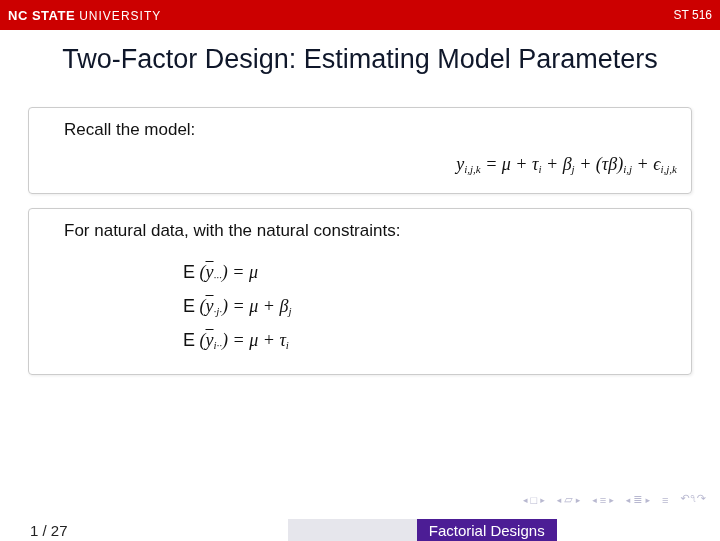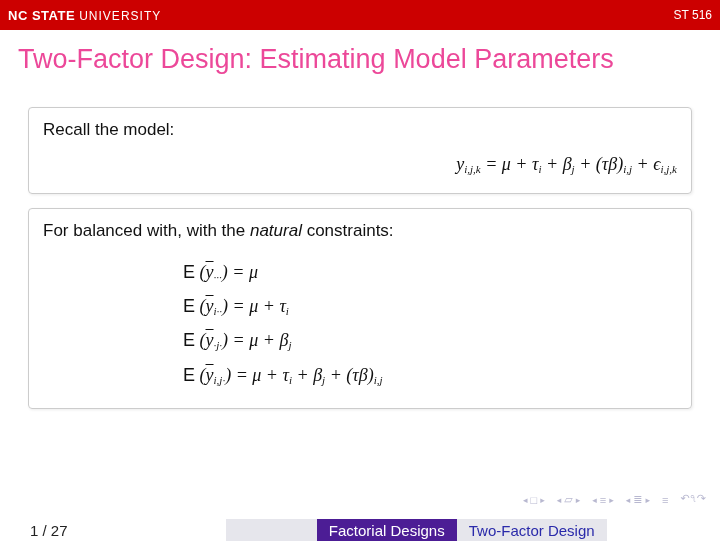--- a/index.html
+++ b/index.html
@@ -28,57 +28,58 @@
   }
   .logo .state { font-weight: 900; }
   .logo .univ { font-weight: 300; letter-spacing: 1px; font-size: 12px; }
   .header-right {
     text-align: right;
     color: #ffffff;
     font-size: 12px;
     line-height: 1.2;
   }
   .title {
-    color: #ec4899;
+    color: #0f172a;
     font-size: 27px;
     font-weight: 400;
     padding: 14px 18px 6px 18px;
     font-family: "Helvetica Neue", Helvetica, Arial, sans-serif;
+    text-align: center;
   }
   .content {
     padding: 26px 28px 0 28px;
   }
   .block {
     border: 1px solid #cccccc;
     border-radius: 4px;
     padding: 12px 14px 16px 14px;
     margin-bottom: 14px;
     box-shadow: 1px 1px 3px rgba(0,0,0,0.08);
     font-size: 17px;
     color: #111;
   }
-  .intro { margin-bottom: 14px; }
+  .intro { margin-bottom: 14px; margin-left: 21px; }
   .eq-center {
     text-align: right;
     font-family: "Times New Roman", serif;
     font-style: italic;
     font-size: 18px;
     margin: 4px 0 2px 0;
   }
   .eq-left-group {
     margin-left: 140px;
     font-family: "Times New Roman", serif;
     font-style: italic;
     font-size: 18px;
     line-height: 1.9;
   }
   .sub { font-size: 11px; vertical-align: -3px; font-style: italic; }
   .rm { font-style: normal; font-family: "Helvetica", Arial, sans-serif; }
   .bar { text-decoration: overline; text-decoration-thickness: 1px; }
-  .natural { font-style: italic; }
+  .natural { }
 
   .nav-symbols {
     position: absolute;
     right: 14px;
     bottom: 32px;
     font-size: 11px;
     color: #b8b8d0;
     letter-spacing: 2px;
     display: flex;
     gap: 10px;
@@ -129,41 +130,39 @@
 
   <div class="block">
     <div class="intro">Recall the model:</div>
     <div class="eq-center">
       <span>y</span><span class="sub">i,j,k</span><span> = μ + τ</span><span class="sub">i</span><span> + β</span><span class="sub">j</span><span> + (τβ)</span><span class="sub">i,j</span><span> + ϵ</span><span class="sub">i,j,k</span>
     </div>
   </div>
 
   <div class="block">
     <div class="intro">
-      <span>For balanced with, with the </span><span class="natural">natural</span><span> constraints:</span>
+      <span>For natural data, with the </span><span class="natural">natural</span><span> constraints:</span>
     </div>
     <div class="eq-left-group">
       <div><span class="rm">E</span> (<span class="bar">y</span><span class="sub">···</span>)<span> = μ</span></div>
+      <div><span class="rm">E</span> (<span class="bar">y</span><span class="sub">·j·</span>)<span> = μ + β</span><span class="sub">j</span></div>
       <div><span class="rm">E</span> (<span class="bar">y</span><span class="sub">i··</span>)<span> = μ + τ</span><span class="sub">i</span></div>
-      <div><span class="rm">E</span> (<span class="bar">y</span><span class="sub">·j·</span>)<span> = μ + β</span><span class="sub">j</span></div>
-      <div><span class="rm">E</span> (<span class="bar">y</span><span class="sub">i,j·</span>)<span> = μ + τ</span><span class="sub">i</span><span> + β</span><span class="sub">j</span><span> + (τβ)</span><span class="sub">i,j</span></div>
     </div>
   </div>
 
 </div>
 
 <div class="nav-symbols">
   <span class="grp"><span class="tri">◂</span>□<span class="tri">▸</span></span>
   <span class="grp"><span class="tri">◂</span>▱<span class="tri">▸</span></span>
   <span class="grp"><span class="tri">◂</span>≡<span class="tri">▸</span></span>
   <span class="grp"><span class="tri">◂</span>≣<span class="tri">▸</span></span>
   <span>≡</span>
   <span style="letter-spacing:0">↶৭↷</span>
 </div>
 
 <div class="footer">
   <div class="seg page">1 / 27</div>
   <div class="seg spacer1"></div>
   <div class="seg spacer2"></div>
   <div class="seg fact">Factorial Designs</div>
-  <div class="seg tfd">Two-Factor Design</div>
   <div class="seg tail"></div>
 </div>
 
 </body></html>

